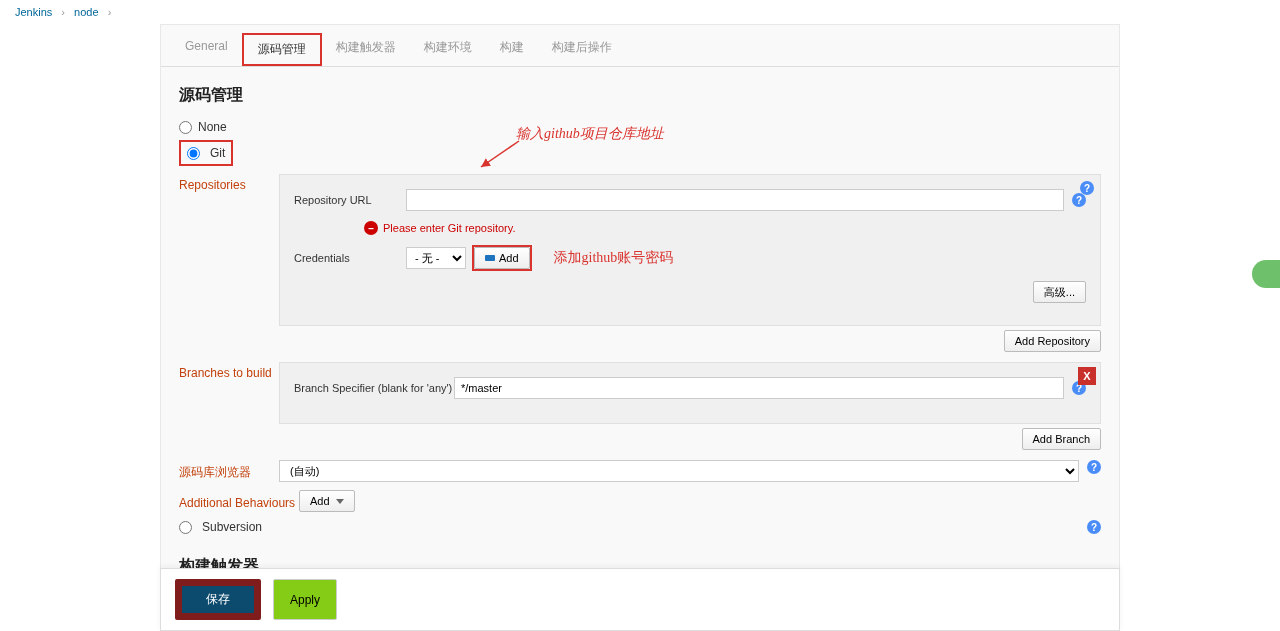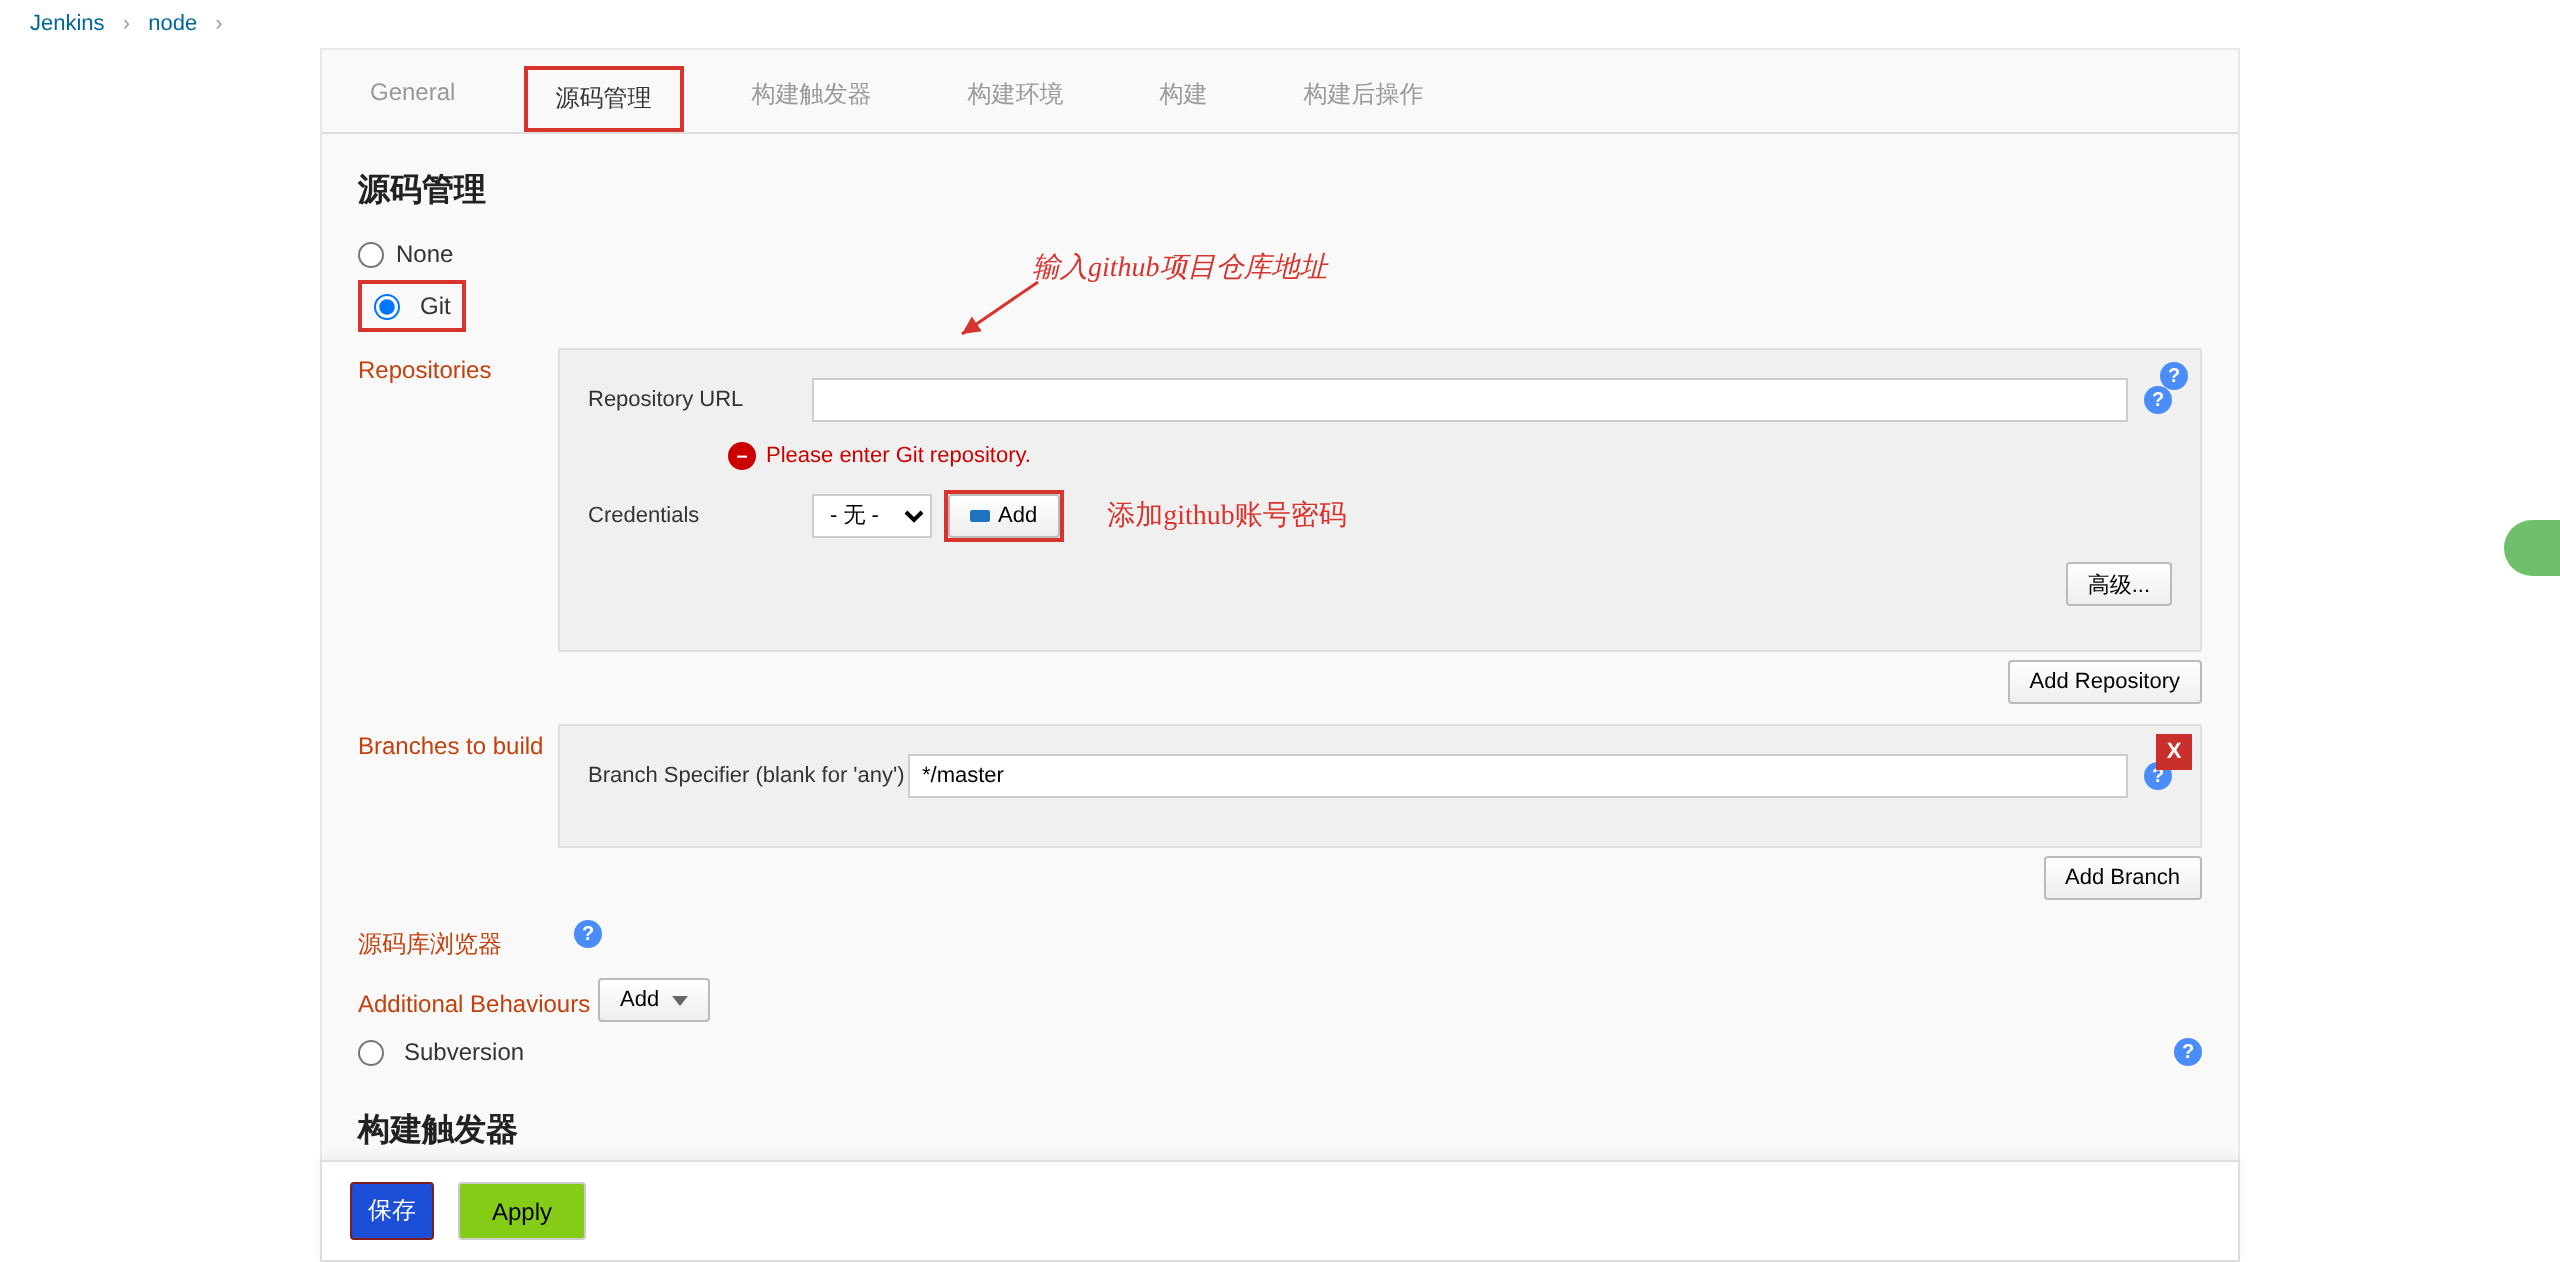--- a/index.html
+++ b/index.html
@@ -4,21 +4,21 @@
   <style>
     * { box-sizing: border-box; margin: 0; padding: 0; }
     body { font-family: Arial, "Microsoft YaHei", sans-serif; font-size: 12px; color: #333; background: #fff; }
     
     .breadcrumb { padding: 6px 15px; font-size: 11px; color: #666; }
     .breadcrumb a { color: #069; text-decoration: none; }
     .breadcrumb .sep { margin: 0 6px; color: #999; }
     
     .main-panel { margin: 0 160px 0 160px; background: #f9f9f9; border: 1px solid #e8e8e8; }
     
-    .tabs { display: flex; border-bottom: 1px solid #ddd; padding: 8px 10px 0; gap: 20px; }
+    .tabs { display: flex; border-bottom: 1px solid #ddd; padding: 8px 10px 0; }
     .tab { padding: 6px 14px; color: #999; cursor: pointer; font-size: 12px; }
     .tab.active { color: #333; }
     
     .hl-red-box { border: 2px solid #d9332e; }
     
     .content { padding: 10px 18px; }
     h2.section-title { font-size: 16px; font-weight: bold; margin: 8px 0 14px; color: #222; }
     
     .radio-row { margin: 6px 0; display: flex; align-items: center; }
     .radio-row input { margin-right: 6px; }
@@ -54,21 +54,21 @@
     
     .check-row { display: flex; align-items: center; margin: 7px 0; }
     .check-row input { margin-right: 8px; }
     .check-row .help-ico { margin-left: auto; }
     
     .annotation { position: absolute; color: #d9332e; font-size: 14px; font-family: "Microsoft YaHei"; pointer-events: none; }
     
     .arrow-svg { position: absolute; pointer-events: none; }
     
     .sticky-bottom { position: fixed; bottom: 0; left: 160px; right: 160px; background: #fff; border: 1px solid #ddd; padding: 10px 14px; display: flex; gap: 12px; box-shadow: 0 -2px 6px rgba(0,0,0,0.05); }
-    .sticky-bottom .btn-save { background: #1d4ed8; color: #fff; border: 1px solid #7f1d1d; padding: 5px 8px; font-size: 12px; border-radius: 2px; cursor: pointer; }
+    .sticky-bottom .btn-save { background: #0c4a6e; color: #fff; border: 7px solid #7f1d1d; padding: 5px 24px; font-size: 12px; border-radius: 2px; cursor: pointer; }
     .sticky-bottom .btn-apply { background: #84cc16; border: 1px solid #ccc; padding: 5px 16px; font-size: 12px; border-radius: 2px; cursor: pointer; }
     
     .floating-badge { position: fixed; right: 0; top: 260px; width: 28px; height: 28px; background: #6ec16a; border-radius: 50% 0 0 50%; }
     
     .add-dropdown { display: inline-flex; align-items: center; }
     .add-dropdown .caret { margin-left: 6px; width: 0; height: 0; border-left: 4px solid transparent; border-right: 4px solid transparent; border-top: 5px solid #666; }
   </style>
 </head>
 <body>
 
@@ -164,20 +164,23 @@
           <span class="help-ico help-inline">?</span>
         </div>
       </div>
     </div>
     <div style="display:flex; justify-content:flex-end; margin: -4px 0 10px 100px;">
       <button class="btn">Add Branch</button>
     </div>
 
     <div class="config-row">
       <div class="config-label">源码库浏览器</div>
+      <select class="browser-select">
+        <option>(自动)</option>
+      </select>
       <span class="help-ico help-inline">?</span>
     </div>
 
     <div class="config-row" style="align-items:center;">
       <div class="config-label" style="width:120px;">Additional Behaviours</div>
       <button class="btn add-dropdown">
         <span>Add</span>
           <span class="caret"></span>
       </button>
     </div>

